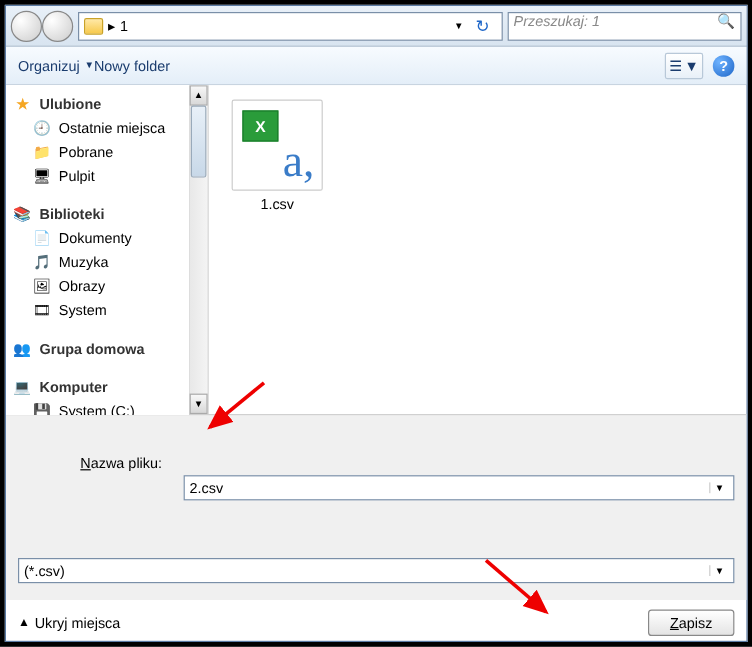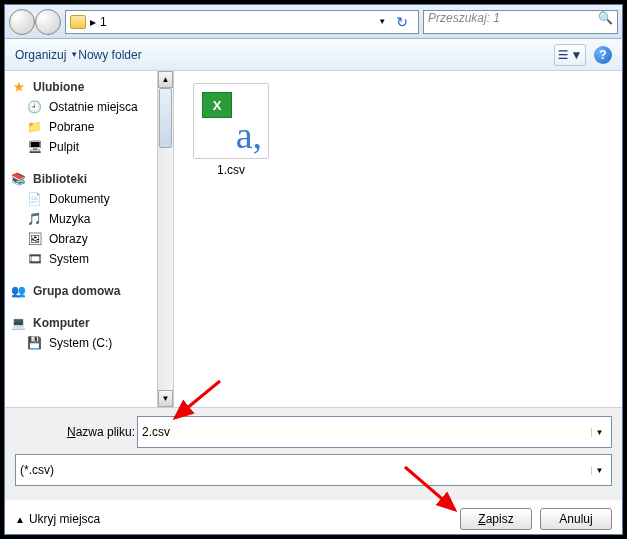--- a/index.html
+++ b/index.html
@@ -34,24 +34,24 @@
 .vscroll { width: 17px; background: linear-gradient(90deg,#e8e8e8,#f4f4f4); border-left: 1px solid #ccc; border-right: 1px solid #ccc; position: relative; }
 .vscroll .arrow { height: 17px; background: linear-gradient(#f8f8f8,#d8d8d8); border: 1px solid #aaa; display: flex; align-items: center; justify-content: center; font-size: 8px; cursor: pointer; }
 .vscroll .thumb { position: absolute; top: 17px; left: 1px; right: 1px; height: 60px; background: linear-gradient(#e8f0f8,#c8d8e8); border: 1px solid #9ab; border-radius: 2px; cursor: pointer; }
 .vscroll .dn { position: absolute; bottom: 0; left: 0; right: 0; }
 .content { flex: 1; background: #fff; padding: 12px; position: relative; }
 .fileitem { width: 90px; text-align: center; cursor: pointer; }
 .fileicon { width: 76px; height: 76px; margin: 0 auto 4px; position: relative; background: #fff; border: 1px solid #ccc; border-radius: 2px; }
 .fileicon .x { position: absolute; top: 8px; left: 8px; width: 30px; height: 26px; background: #2a9c3a; color: #fff; font-weight: bold; display: flex; align-items: center; justify-content: center; font-size: 13px; border: 1px solid #1a7c2a; }
 .fileicon .a { position: absolute; bottom: 4px; right: 6px; font-size: 38px; color: #3a7cc8; font-family: "Times New Roman", serif; line-height: 1; }
 .bottom { background: #f0f0f0; border-top: 1px solid #d0d0d0; padding: 8px 10px; }
-.fieldrow { display: flex; align-items: center; gap: 2px; margin-bottom: 6px; justify-content: flex-end; }
+.fieldrow { display: flex; align-items: center; gap: 18px; margin-bottom: 6px; justify-content: flex-end; }
 .fieldrow label { width: 120px; text-align: right; }
 .fieldrow label u { text-decoration: underline; }
-.combo { flex: 1; height: 32px; border: 1px solid #7a8fa8; background: #fff; display: flex; align-items: center; padding: 0 4px; }
+.combo { flex: 1; height: 21px; border: 1px solid #7a8fa8; background: #fff; display: flex; align-items: center; padding: 0 4px; margin-top: 42px; }
 .combo .dd { width: 16px; text-align: center; border-left: 1px solid #ccc; font-size: 8px; cursor: pointer; }
 .combo input { flex: 1; border: none; outline: none; font-size: 12px; }
 .actions { display: flex; align-items: center; padding: 8px 10px 4px; }
 .hide { display: flex; align-items: center; gap: 4px; cursor: pointer; }
 .btns { margin-left: auto; display: flex; gap: 8px; }
 .btn { width: 72px; height: 22px; background: linear-gradient(#fff,#e4e4e4); border: 1px solid #888; border-radius: 3px; cursor: pointer; }
 .btn u { text-decoration: underline; }
 svg.annot { position: absolute; pointer-events: none; }
 </style>
 </head>
@@ -204,17 +204,16 @@
           </marker>
         </defs>
       <line x1="10" y1="5" x2="60" y2="48" stroke="#e00" stroke-width="3" marker-end="url(#ah2)"></line>
     </svg>
     <div class="hide">
       <span style="font-size:10px">▲</span>
       <span>Ukryj miejsca</span>
     </div>
     <div class="btns">
       <button class="btn"><u>Z</u>apisz</button>
-      <button class="btn"><span>Anuluj</span></button>
     </div>
   </div>
 
 </div>
 
 </body></html>

